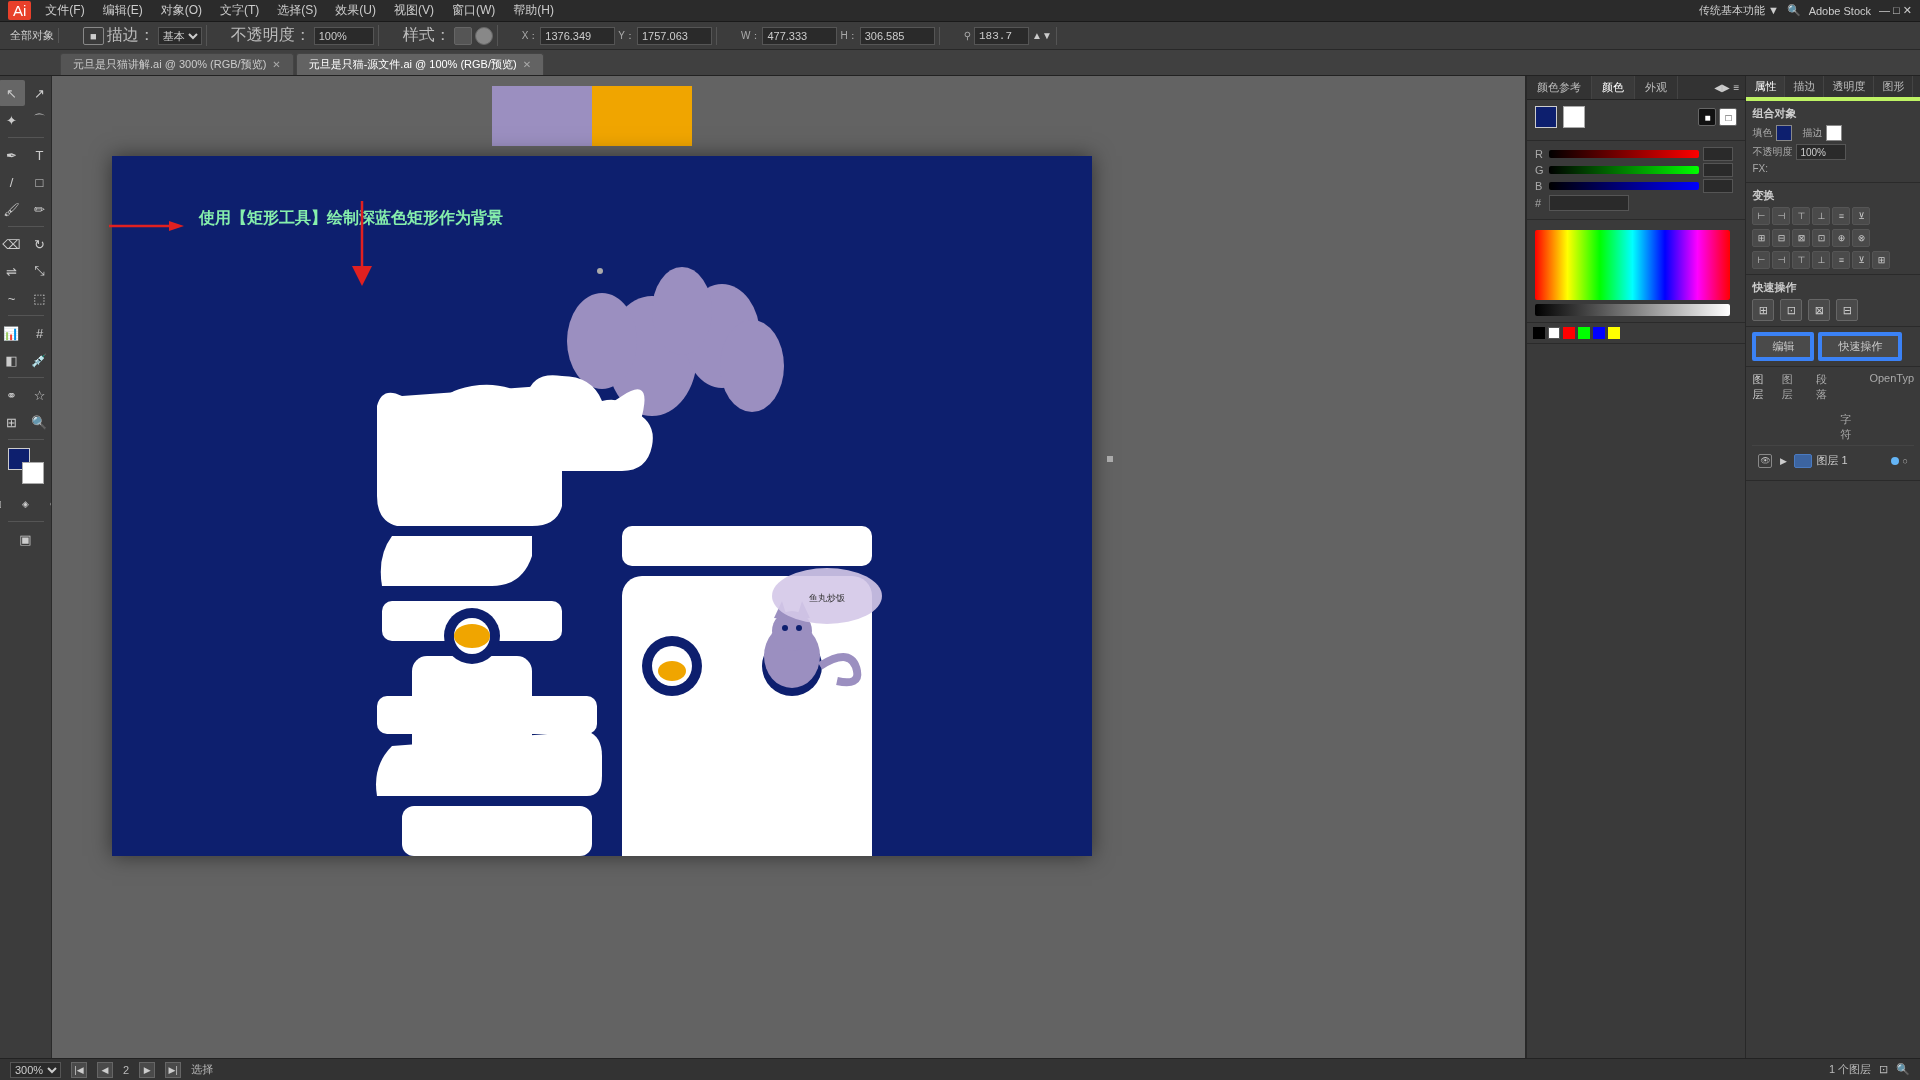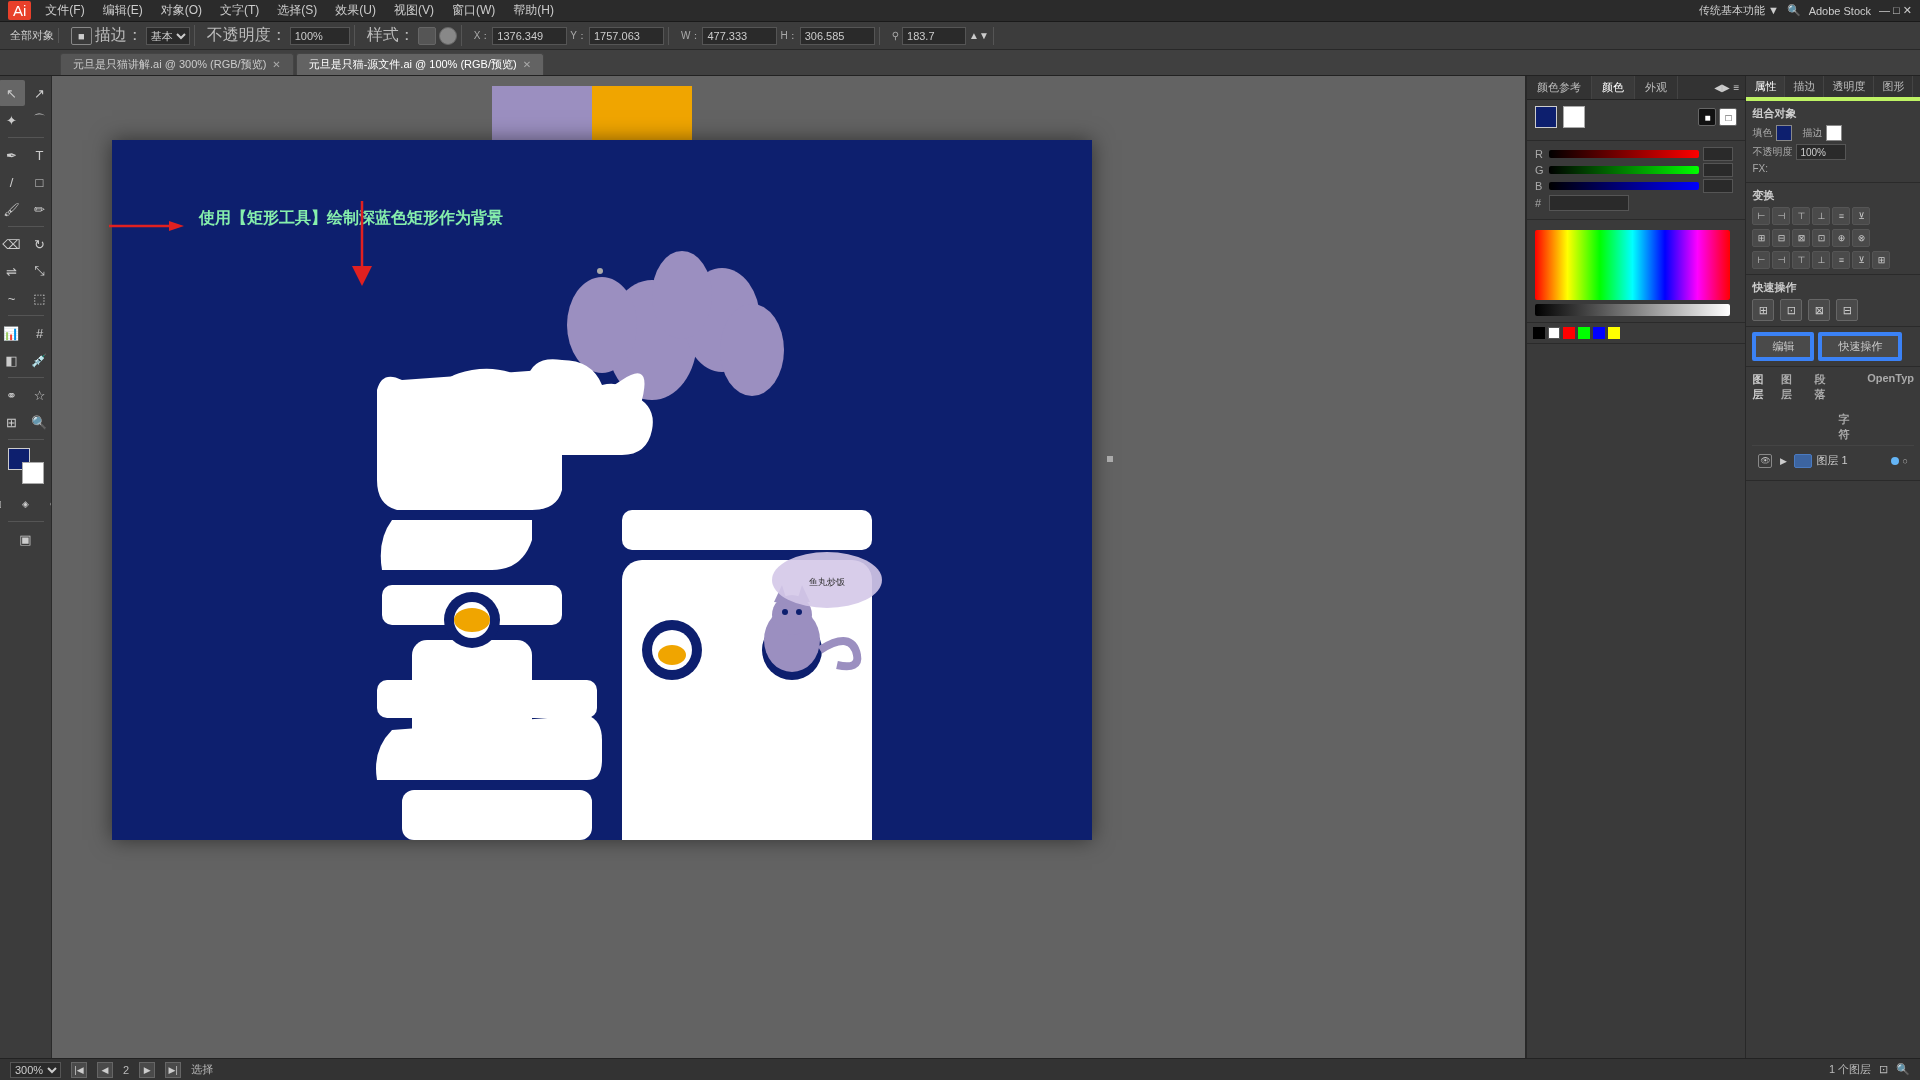--- a/index.html
+++ b/index.html
@@ -39,21 +39,21 @@
       font-size: 11px;
     }
 
     
     #toolbar {
       height: 28px;
       background: #3c3c3c;
       display: flex;
       align-items: center;
       padding: 0 6px;
-      gap: 8px;
+      gap: 20px;
       border-bottom: 1px solid #282828;
       color: #ccc;
       font-size: 11px;
     }
     #toolbar .tool-group {
       display: flex;
       align-items: center;
       gap: 3px;
       padding: 0 4px;
       border-right: 1px solid #555;
@@ -171,21 +171,21 @@
       flex: 1;
       background: #636363;
       position: relative;
       overflow: hidden;
     }
 
     
     #artboard {
       position: absolute;
       left: 60px;
-      top: 64px;
+      top: 80px;
       width: 980px;
       height: 700px;
       background: #0d1f6e;
       box-shadow: 0 0 20px rgba(0,0,0,0.5);
     }
 
     
     #color-swatches-above {
       position: absolute;
       left: 440px;
@@ -470,21 +470,21 @@
       <span class="coord-label">W：</span>
       <input type="text" class="panel-input" style="width: 75px;" value="477.333">
     </div>
     <div class="coord-field">
       <span class="coord-label">H：</span>
       <input type="text" class="panel-input" style="width: 75px;" value="306.585">
     </div>
   </div>
   <div class="tool-group">
     <span class="coord-label">⚲</span>
-    <input type="text" class="panel-input" style="width: 64px;" value="183.7">
+    <input type="text" class="panel-input" style="width: 55px; font-family: Liberation Mono, monospace;" value="183.7">
     <span style="font-size:10px;">▲▼</span>
   </div>
 </div>
 
 <div id="tab-bar">
   <div class="tab">
     <span>元旦是只猫讲解.ai @ 300% (RGB/预览)</span>
     <span class="close-btn">✕</span>
   </div>
   <div class="tab active">
@@ -790,21 +790,21 @@
       </div>
 
       <div class="props-section">
         <div style="display:flex;gap:4px;">
           <button class="quick-ops-btn">编辑</button>
           <button class="quick-ops-btn">快速操作</button>
         </div>
       </div>
 
       <div class="props-section">
-        <div style="display:flex;gap:8px;font-size:11px;color:#aaa;border-bottom:1px solid #444;padding-bottom:3px;font-weight:bold;">
+        <div style="display:flex;gap:8px;font-size:11px;color:#aaa;border-bottom:1px solid #444;padding-bottom:3px;">
           <span style="cursor:pointer;color:#ccc;">图层</span>
           <span style="cursor:pointer;">图层</span>
           <span style="cursor:pointer;text-align:center;">段落</span>
           <span style="cursor:pointer;margin-top:40px;">字符</span>
           <span style="cursor:pointer;">OpenTyp</span>
         </div>
         <div class="layers-panel">
           <div class="layer-item">
             <div style="width:14px;height:14px;border:1px solid #888;border-radius:2px;display:flex;align-items:center;justify-content:center;">
               <span style="font-size:8px;">👁</span>

